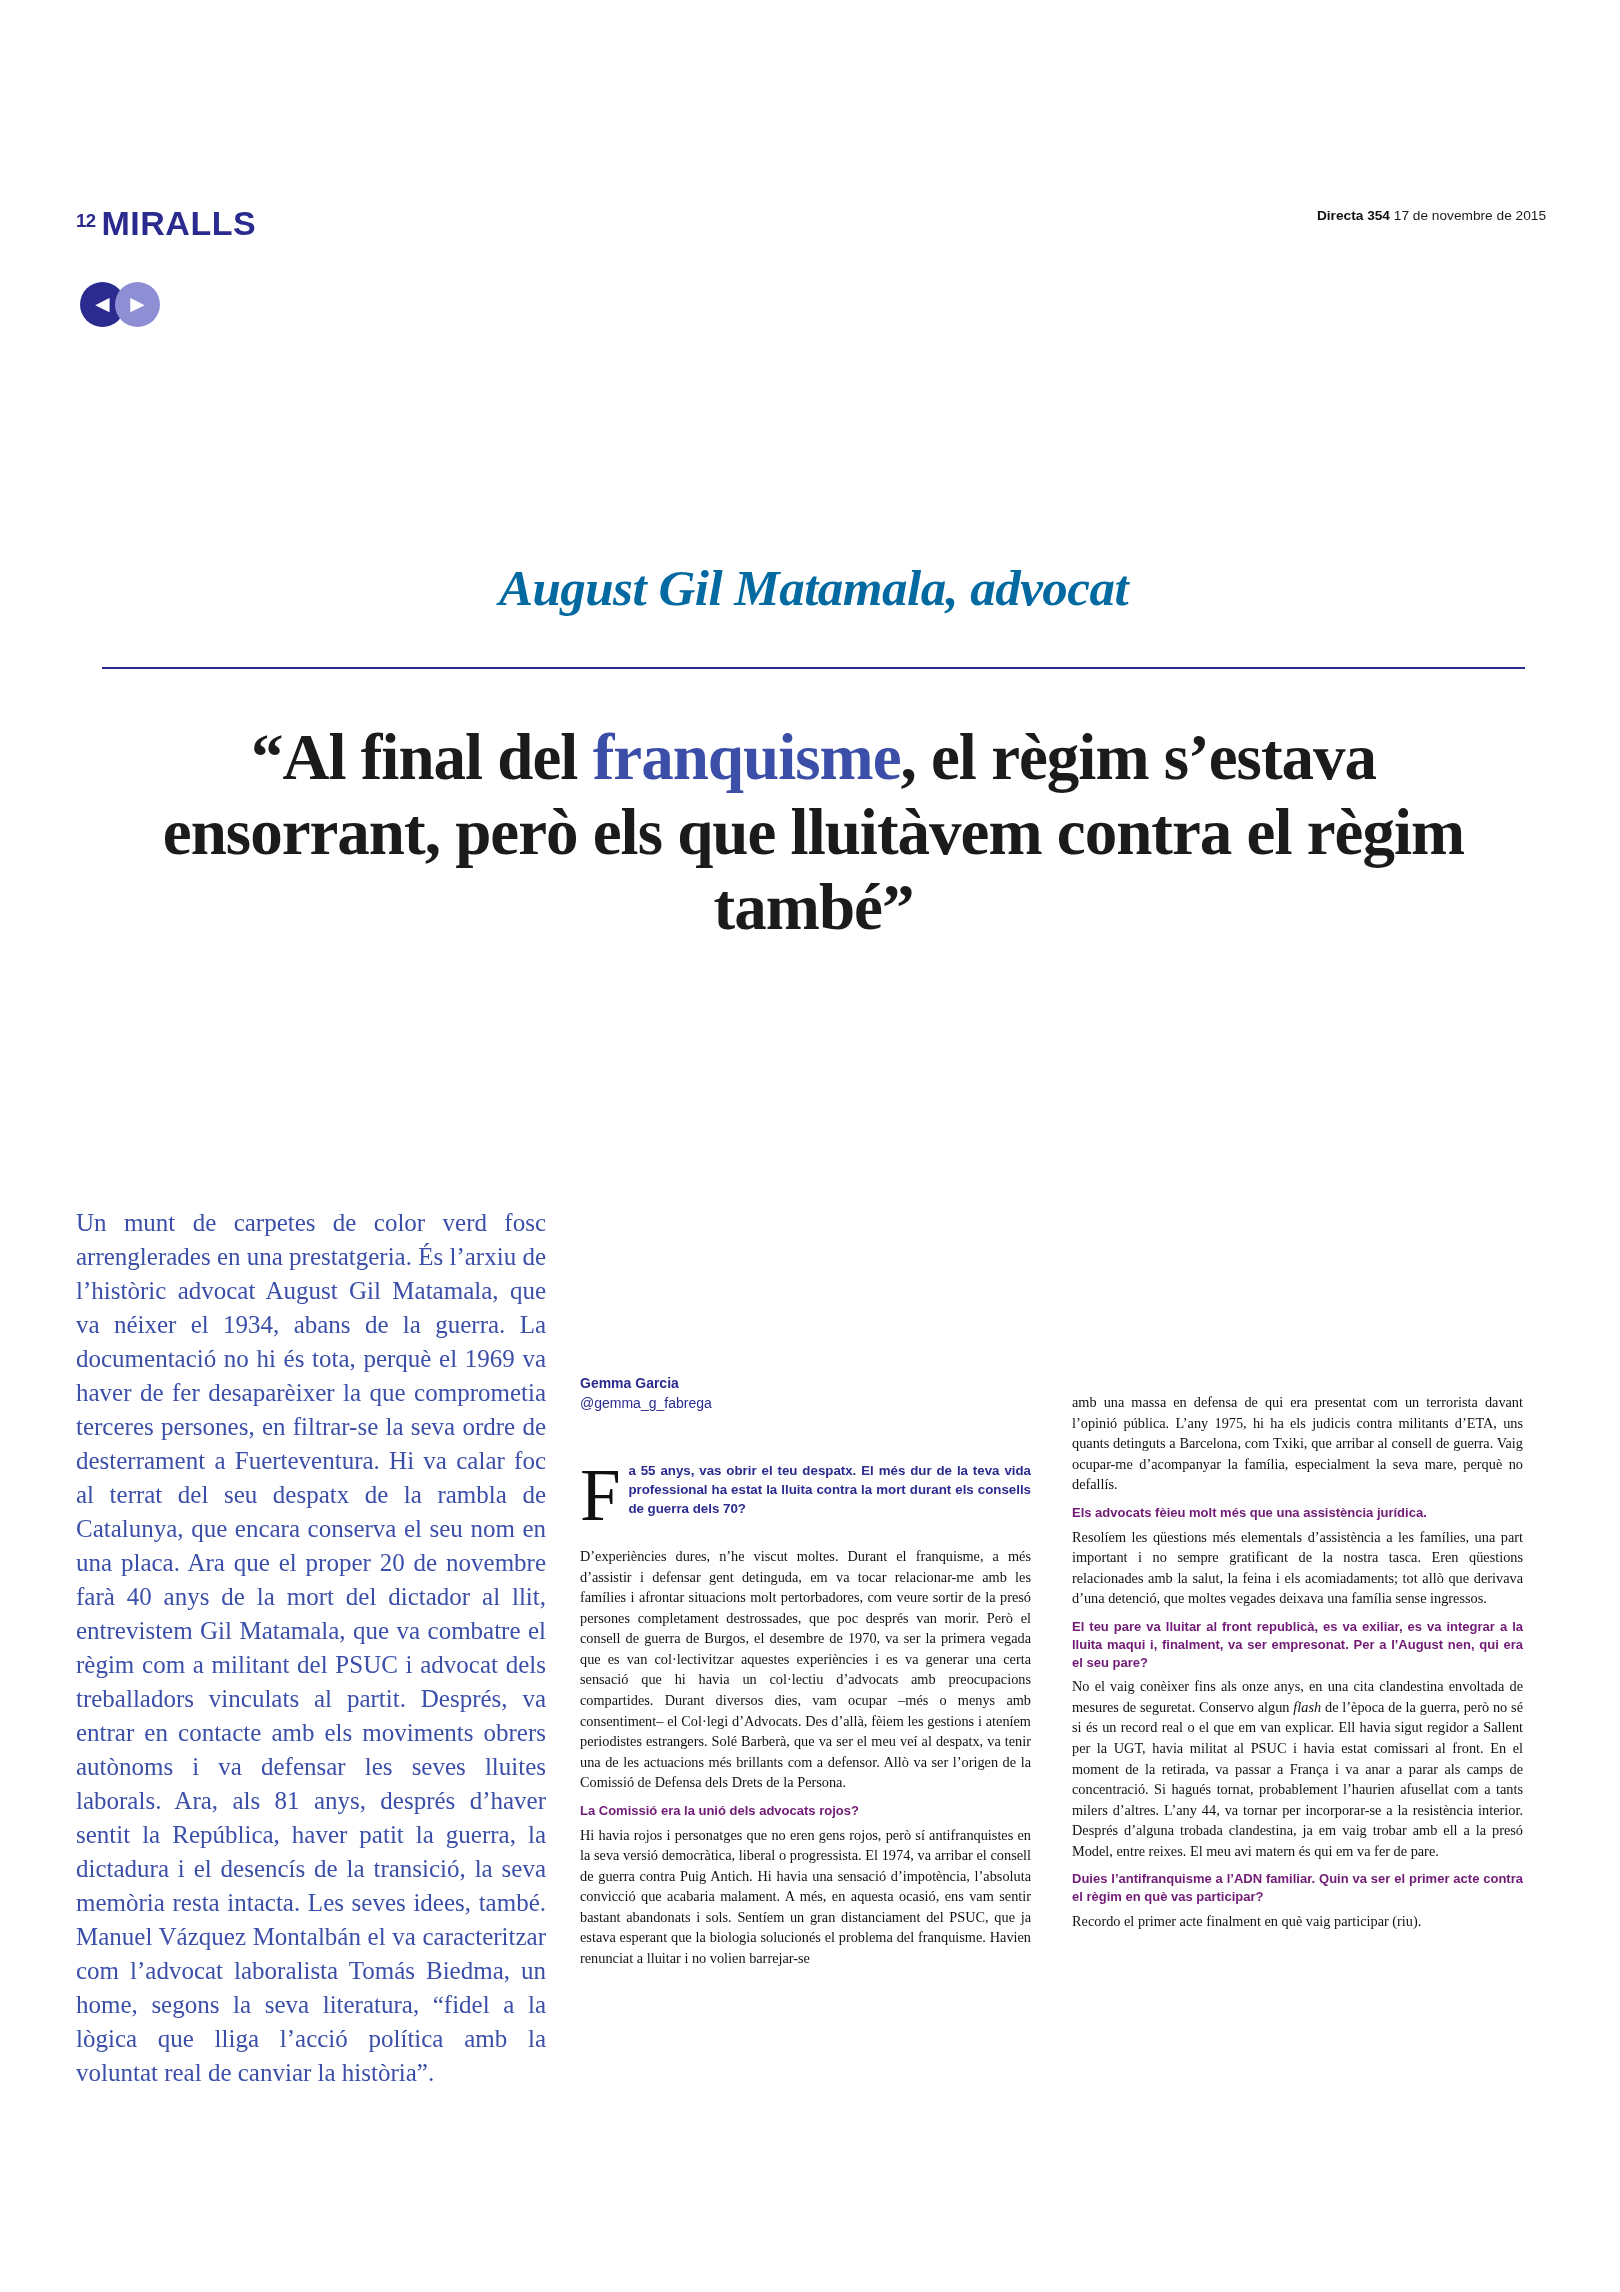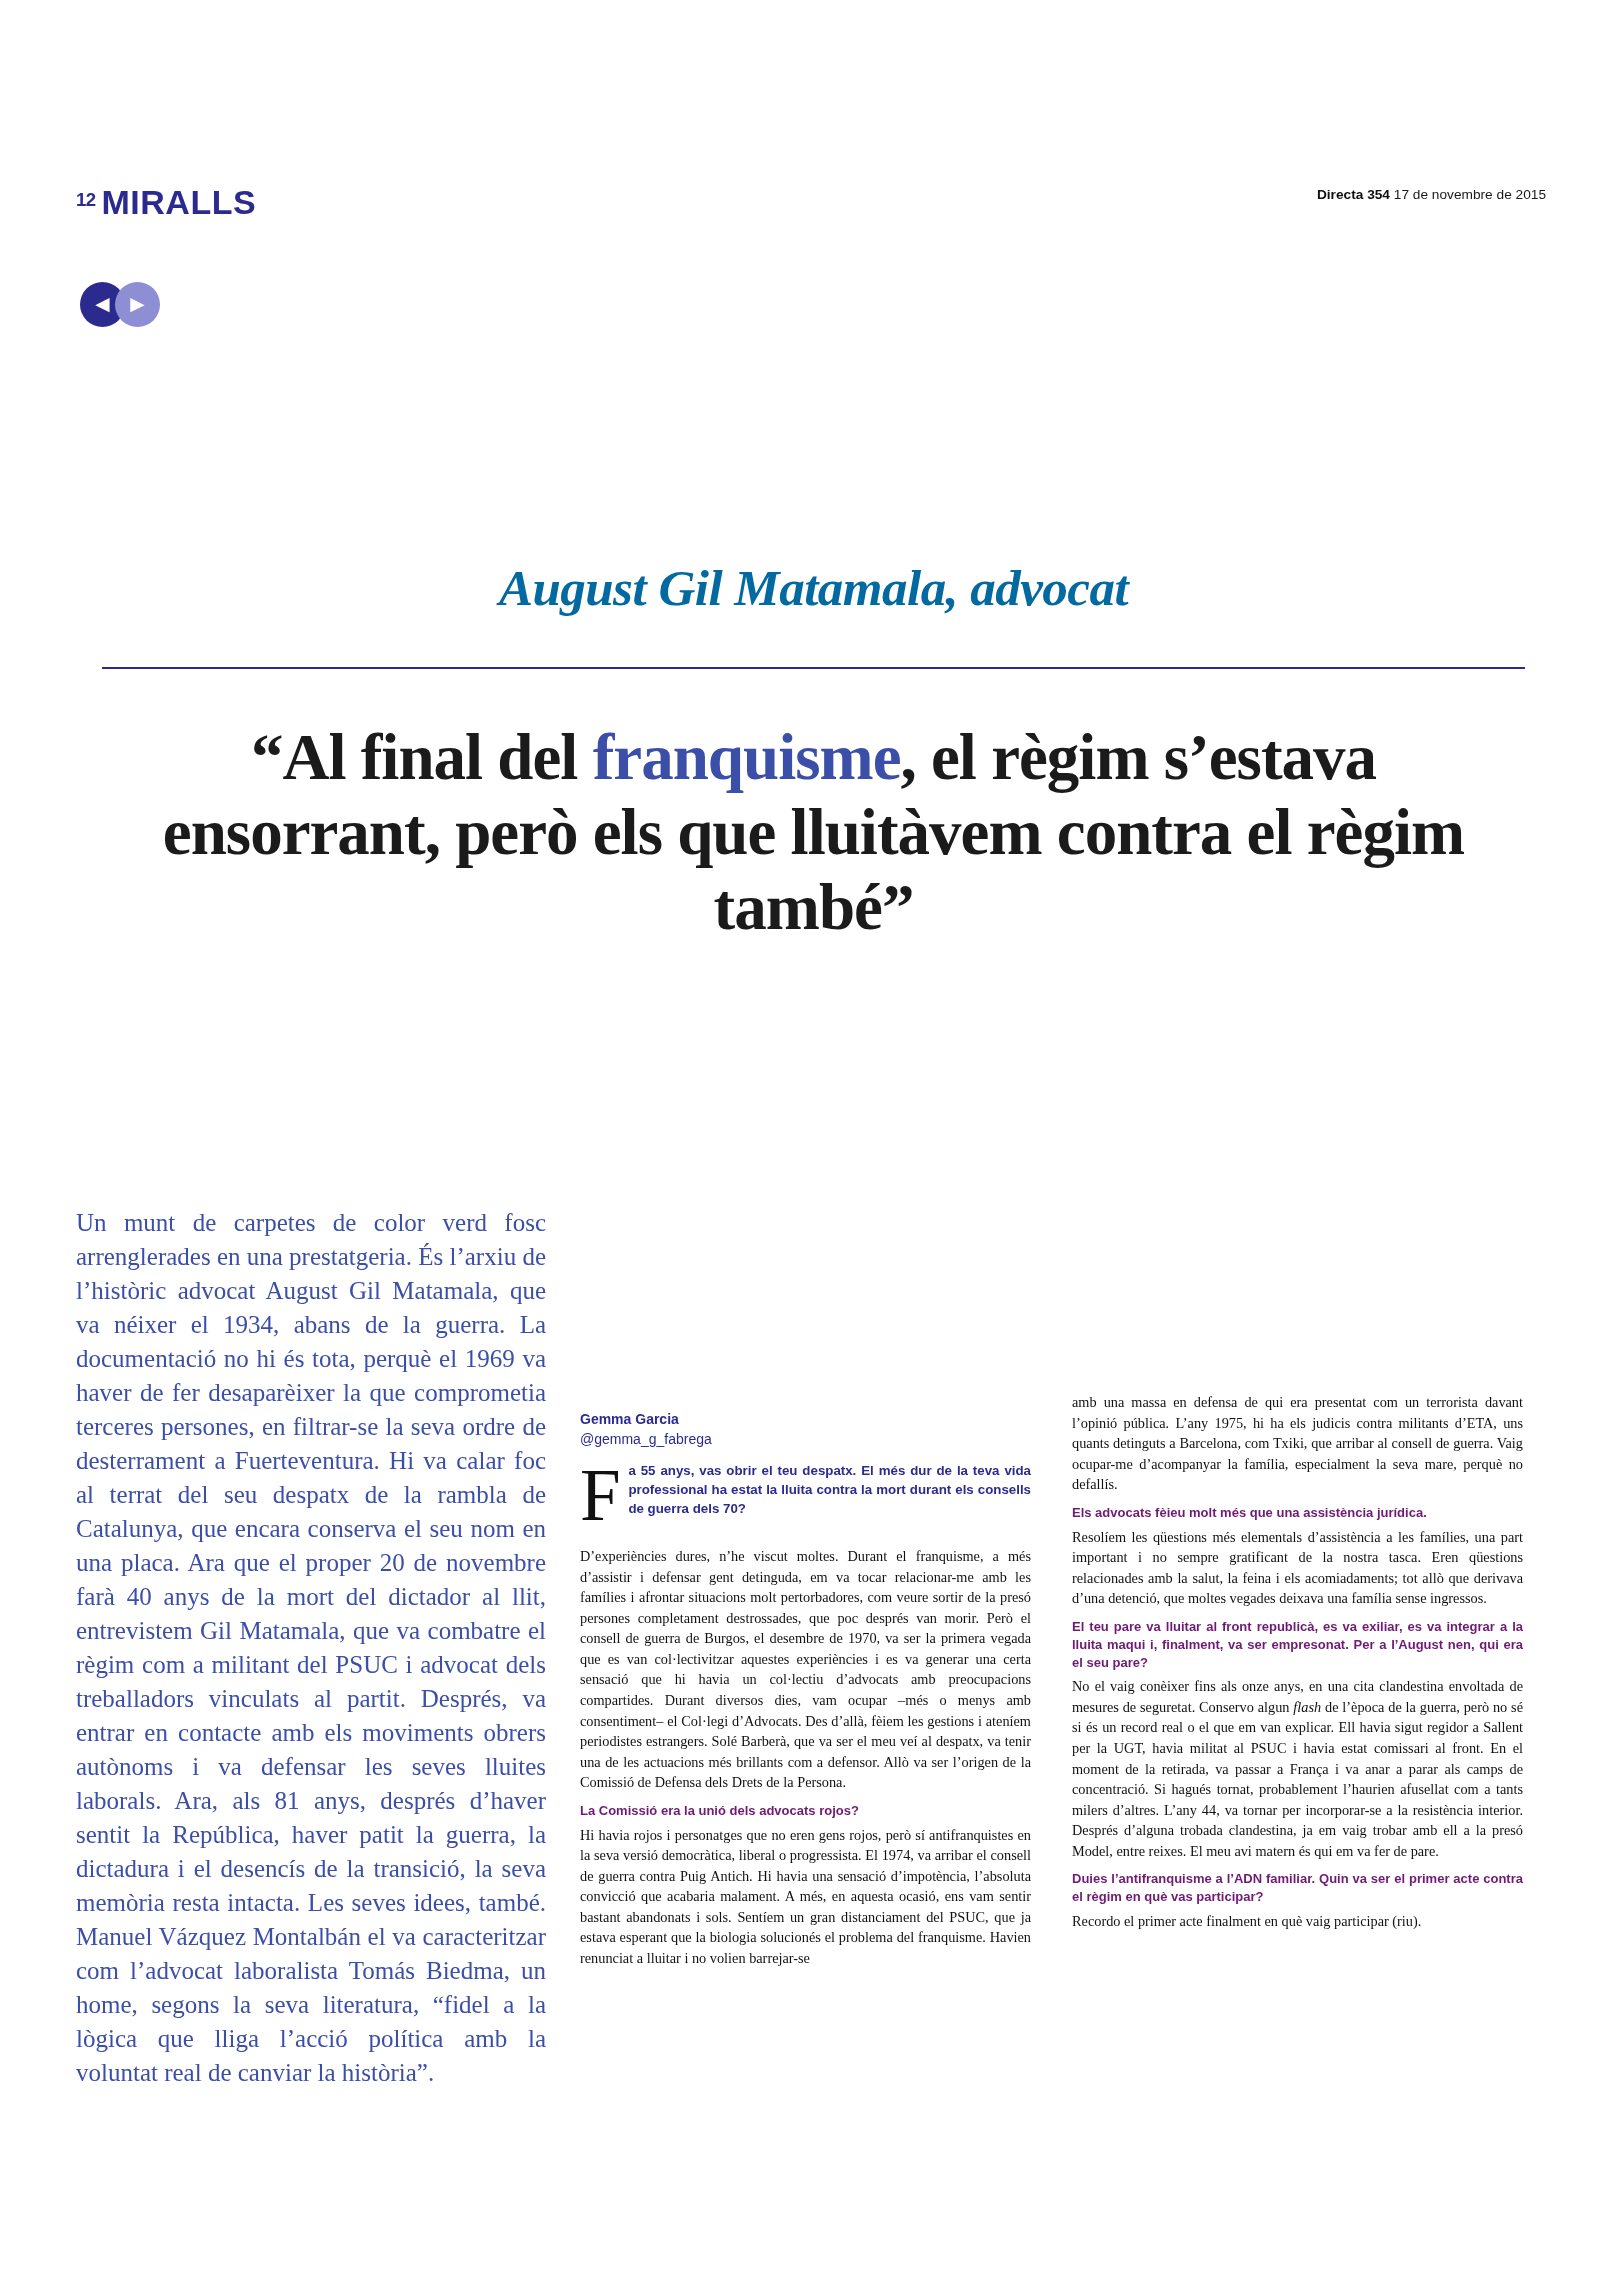--- a/index.html
+++ b/index.html
@@ -20,21 +20,21 @@
     left: 0; top: 0;
     width: 1620px;
     height: 2293px;
     background: #ffffff;
   }
 
   
   .masthead {
     position: absolute;
     left: 76px;
-    top: 183px;
+    top: 204px;
     width: 1470px;
     height: 29px;
   }
   .masthead .folio {
     position: absolute;
     left: 0;
     top: 5.9px;
     font-family: "Liberation Sans", sans-serif;
     font-weight: bold;
     font-size: 18.6px;
@@ -138,21 +138,21 @@
     font-size: 25px;
     line-height: 1.36;
     color: #3b4ea8;
     text-align: justify;
   }
 
   
   .byline {
     position: absolute;
     left: 580px;
-    top: 1409px;
+    top: 1373px;
     width: 451px;
     font-family: "Liberation Sans", sans-serif;
     font-size: 14px;
     line-height: 1.45;
   }
   .byline .author {
     font-weight: bold;
     color: #2b2b8f;
   }
   .byline .handle {

